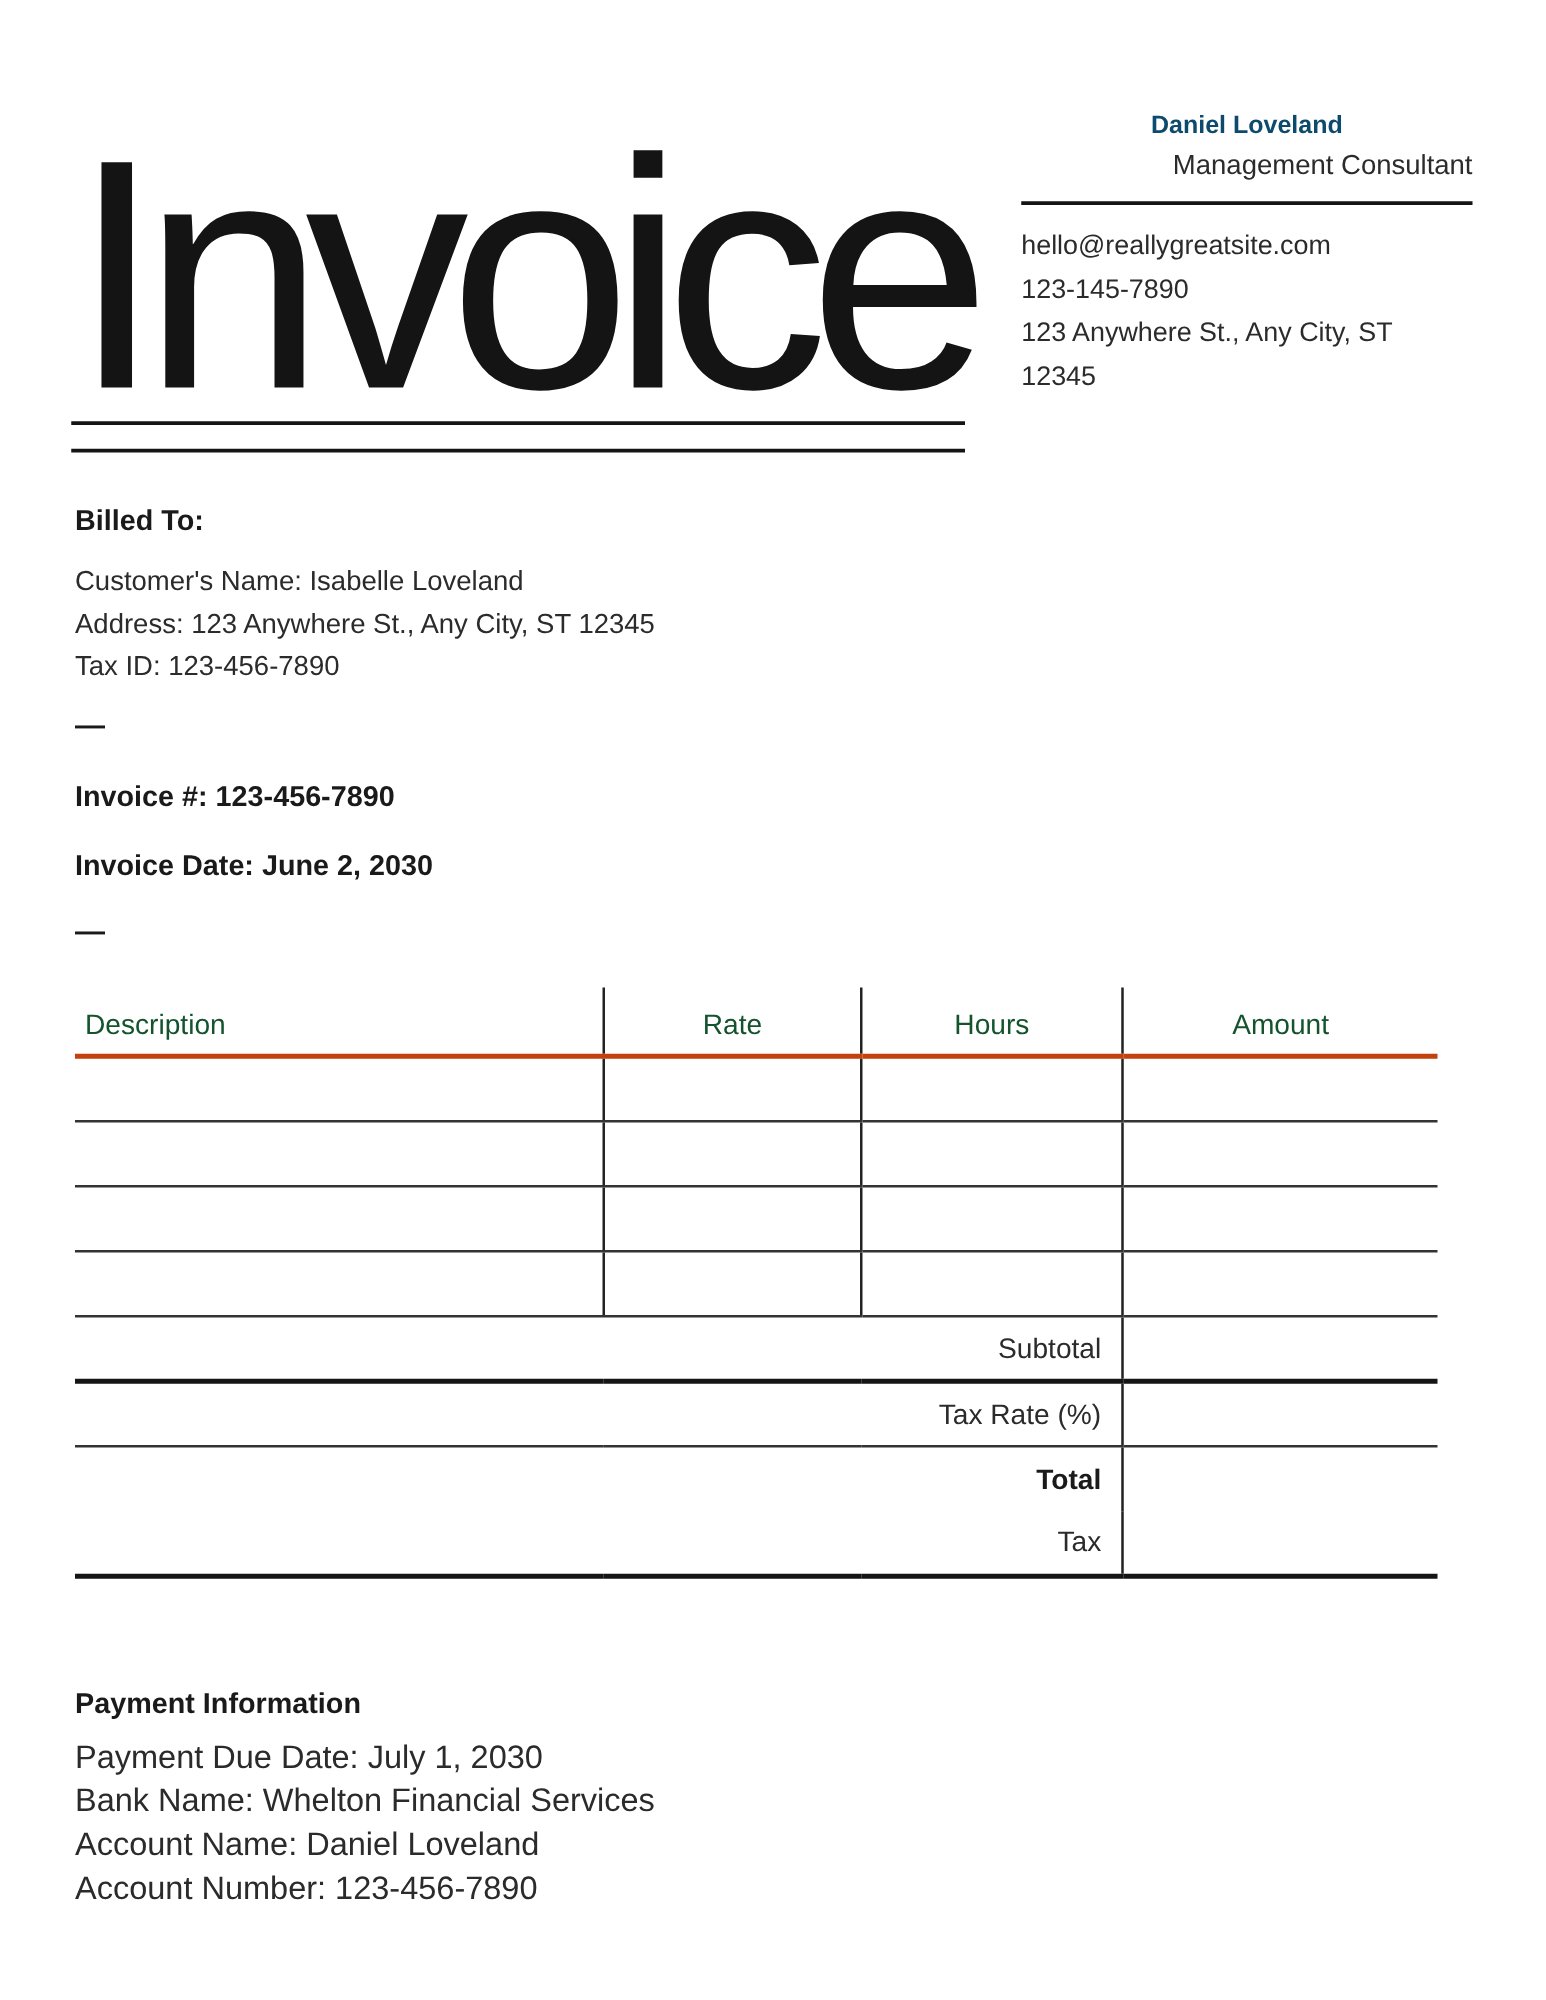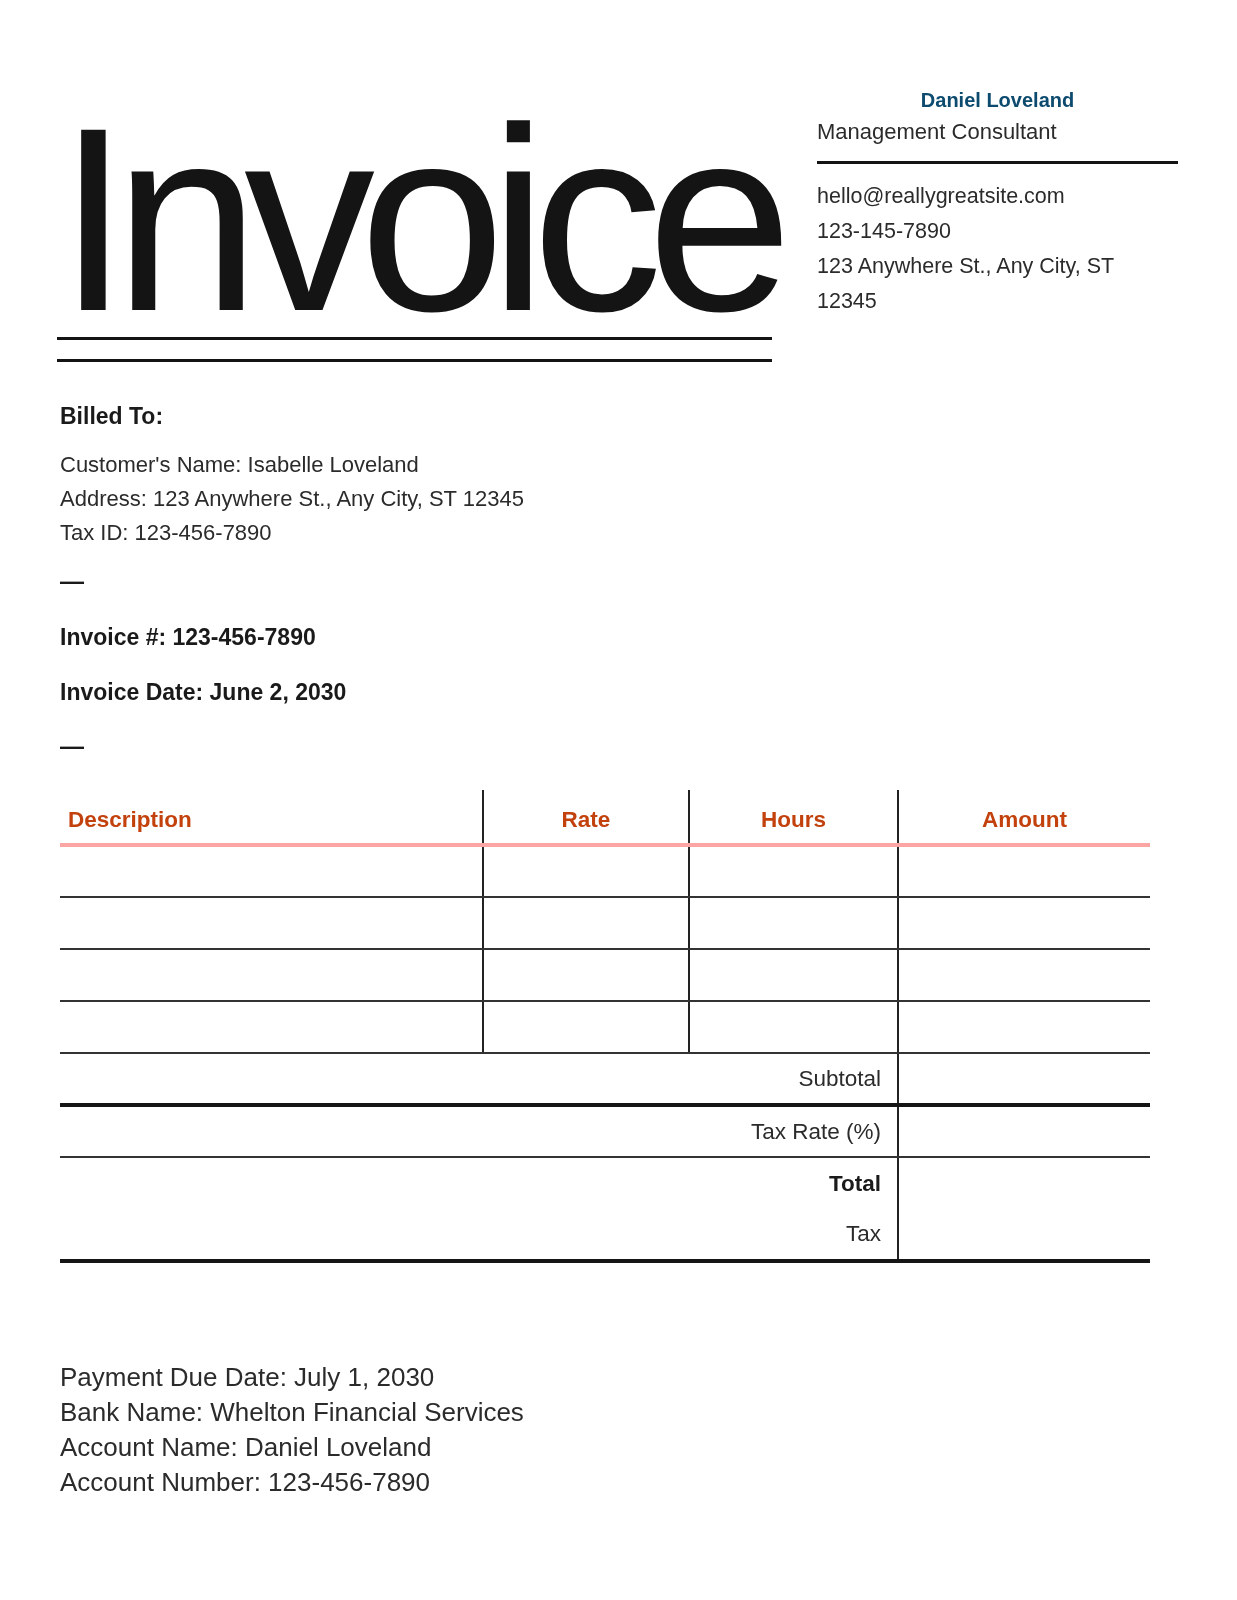--- a/index.html
+++ b/index.html
@@ -19,21 +19,21 @@
   .invoice-title {
     font-size:262px; line-height:220px; font-weight:400;
     letter-spacing:-0.06em; color:#141414; white-space:nowrap;
   }
   .rule { background:#141414; height:3px; width:100%; }
   .rule.first { margin-top:7px; }
   .rule.second { margin-top:19px; }
 
   .contact-block { position:absolute; right:59px; top:85px; width:361px; }
   .contact-name { font-size:20px; font-weight:700; color:#0c4a6e; text-align:center; line-height:30px; }
-  .contact-role { font-size:22px; line-height:34px; color:#2b2b2b; }
+  .contact-role { font-size:22px; text-align:right; line-height:34px; color:#2b2b2b; }
   .contact-rule { height:3px; background:#141414; margin-top:12px; }
   .contact-lines { margin-top:15px; font-size:21.5px; line-height:35px; color:#2b2b2b; }
 
   
   .billed-block { position:absolute; left:60px; top:402px; width:700px; }
   .section-heading { font-size:23px; font-weight:700; color:#1a1a1a; line-height:28px; }
   .billed-lines { margin-top:18px; font-size:22px; line-height:34px; color:#2b2b2b; }
   .dash { font-size:24px; font-weight:700; color:#1a1a1a; line-height:30px; margin-top:16px; }
 
   
@@ -43,22 +43,22 @@
   .meta-block .dash { margin-top:24px; }
 
   
   .items {
     position:absolute; left:60px; top:790px; width:1090px;
     border-collapse:collapse; table-layout:fixed;
   }
   .items th, .items td { font-size:22.5px; color:#262626; }
   .items thead th {
     height:55px; vertical-align:bottom; padding-bottom:10px;
-    font-weight:700; color:#c2410c;
-    border-bottom:4px solid #fca5a5;
+    font-weight:400; color:#14532d;
+    border-bottom:4px solid #c2410c;
   }
   .items thead th.c-desc { text-align:left; padding-left:8px; }
   .items thead th.c-mid  { text-align:center; }
   .items thead th + th { border-left:2px solid #222; }
   .items tr.blank td { height:52px; border-bottom:2px solid #333; }
   .items tr.blank td + td { border-left:2px solid #222; }
   .items tr.sum td { height:52px; }
   .items tr.sum td.sum-label { text-align:right; padding-right:16px; color:#2b2b2b; }
   .items td.vcell { border-left:2px solid #222; }
   .items tr.thickline td { border-bottom:4px solid #151515; }
@@ -162,20 +162,21 @@
         <td class="vcell"></td>
       </tr>
       <tr class="sum thickline">
         <td class="sum-label" colspan="3">Tax</td>
         <td class="vcell"></td>
       </tr>
     </tbody>
   </table>
 
   <div class="payment-block">
+    <div class="section-heading">Payment Information</div>
     <div class="payment-lines">
       <div>Payment Due Date: July 1, 2030</div>
       <div>Bank Name: Whelton Financial Services</div>
       <div>Account Name: Daniel Loveland</div>
       <div>Account Number: 123-456-7890</div>
     </div>
   </div>
 
 </div>
 

